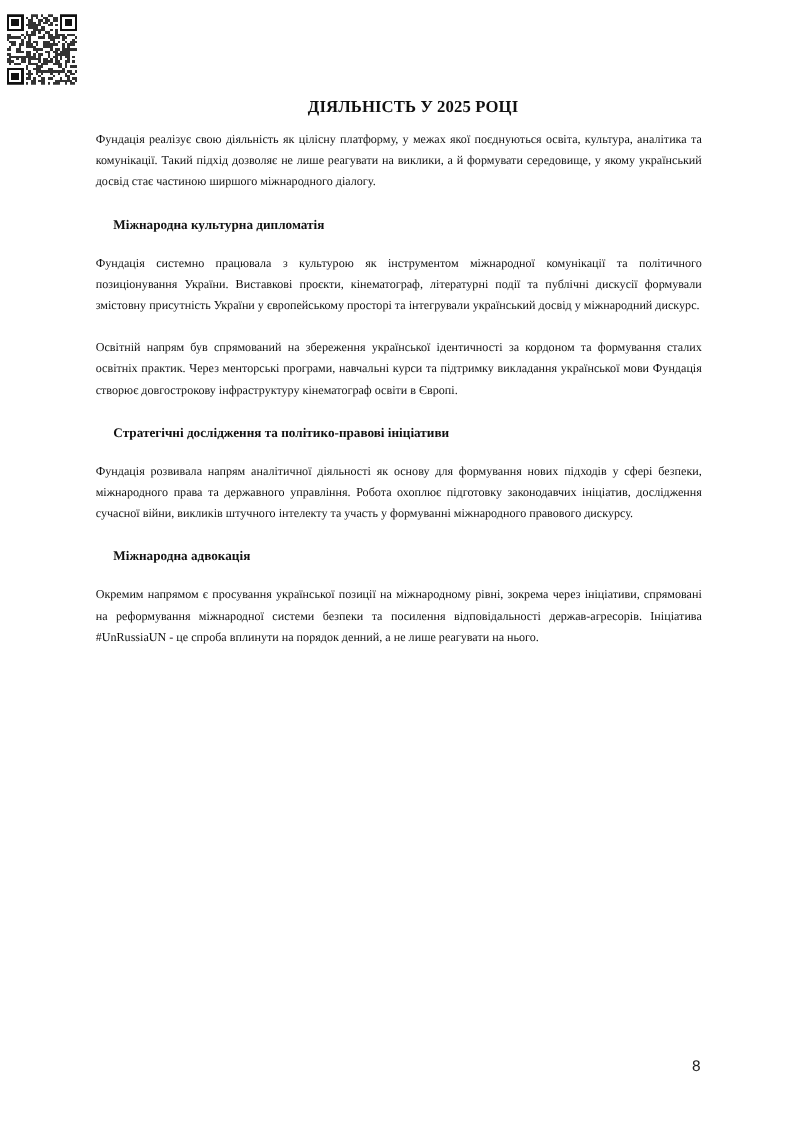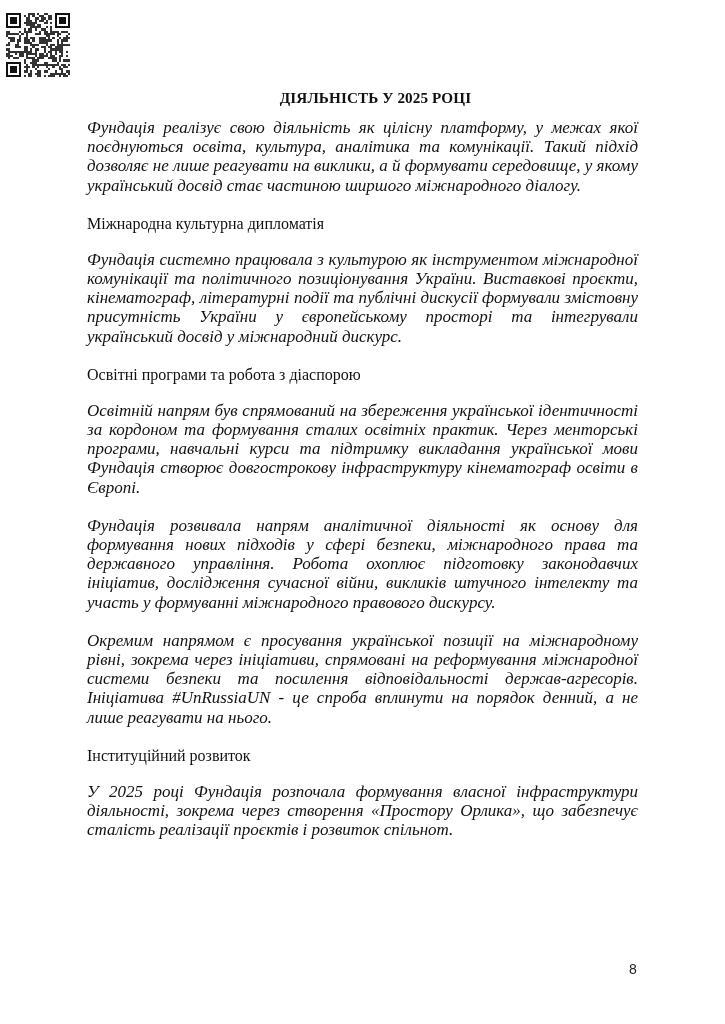--- a/index.html
+++ b/index.html
@@ -34,32 +34,31 @@
       letter-spacing: 0.1px;
       padding-left: 13px;
     }
     .content {
       position: absolute;
       left: 87px;
       width: 551px;
       top: 118px;
     }
     .para {
-      font-size: 17px;
+      font-size: 11px;
       line-height: 19.2px;
       text-align: justify;
       margin: 0 0 19px 0;
       hyphens: none;
-      font-style: italic;
     }
     .section-heading {
-      font-size: 16px;
-      font-weight: normal;
+      font-size: 12px;
+      font-weight: bold;
       line-height: 19px;
-      margin: 0 0 17px 0;
+      margin: 0 0 17px 16px;
     }
     .page-number {
       position: absolute;
       left: 629px;
       top: 961px;
       font-family: "Liberation Sans", sans-serif;
       font-size: 14px;
       color: #222222;
     }
   </style>
@@ -438,34 +437,31 @@
 
 <div class="content">
   <p class="para">Фундація реалізує свою діяльність як цілісну платформу, у межах якої поєднуються освіта, культура, аналітика та комунікації. Такий підхід дозволяє не лише реагувати на виклики, а й формувати середовище, у якому український досвід стає частиною ширшого міжнародного діалогу.</p>
 
   <div>
     <div class="section-heading">Міжнародна культурна дипломатія</div>
     <p class="para">Фундація системно працювала з культурою як інструментом міжнародної комунікації та політичного позиціонування України. Виставкові проєкти, кінематограф, літературні події та публічні дискусії формували змістовну присутність України у європейському просторі та інтегрували український досвід у міжнародний дискурс.</p>
   </div>
 
   <div>
-    <div class="section-heading">Освітні програми та робота з діаспорою</div>
     <p class="para">Освітній напрям був спрямований на збереження української ідентичності за кордоном та формування сталих освітніх практик. Через менторські програми, навчальні курси та підтримку викладання української мови Фундація створює довгострокову інфраструктуру кінематограф освіти в Європі.</p>
   </div>
 
   <div>
+    <div class="section-heading">Стратегічні дослідження та політико-правові ініціативи</div>
     <p class="para">Фундація розвивала напрям аналітичної діяльності як основу для формування нових підходів у сфері безпеки, міжнародного права та державного управління. Робота охоплює підготовку законодавчих ініціатив, дослідження сучасної війни, викликів штучного інтелекту та участь у формуванні міжнародного правового дискурсу.</p>
   </div>
 
   <div>
+    <div class="section-heading">Міжнародна адвокація</div>
     <p class="para">Окремим напрямом є просування української позиції на міжнародному рівні, зокрема через ініціативи, спрямовані на реформування міжнародної системи безпеки та посилення відповідальності держав-агресорів. Ініціатива #UnRussiaUN - це спроба вплинути на порядок денний, а не лише реагувати на нього.</p>
   </div>
 
   <div>
   </div>
 
-  <div>
-    <div class="section-heading">Інституційний розвиток</div>
-    <p class="para">У 2025 році Фундація розпочала формування власної інфраструктури діяльності, зокрема через створення «Простору Орлика», що забезпечує сталість реалізації проєктів і розвиток спільнот.</p>
-  </div>
 </div>
 
 <div class="page-number">8</div>
 
 </body></html>

